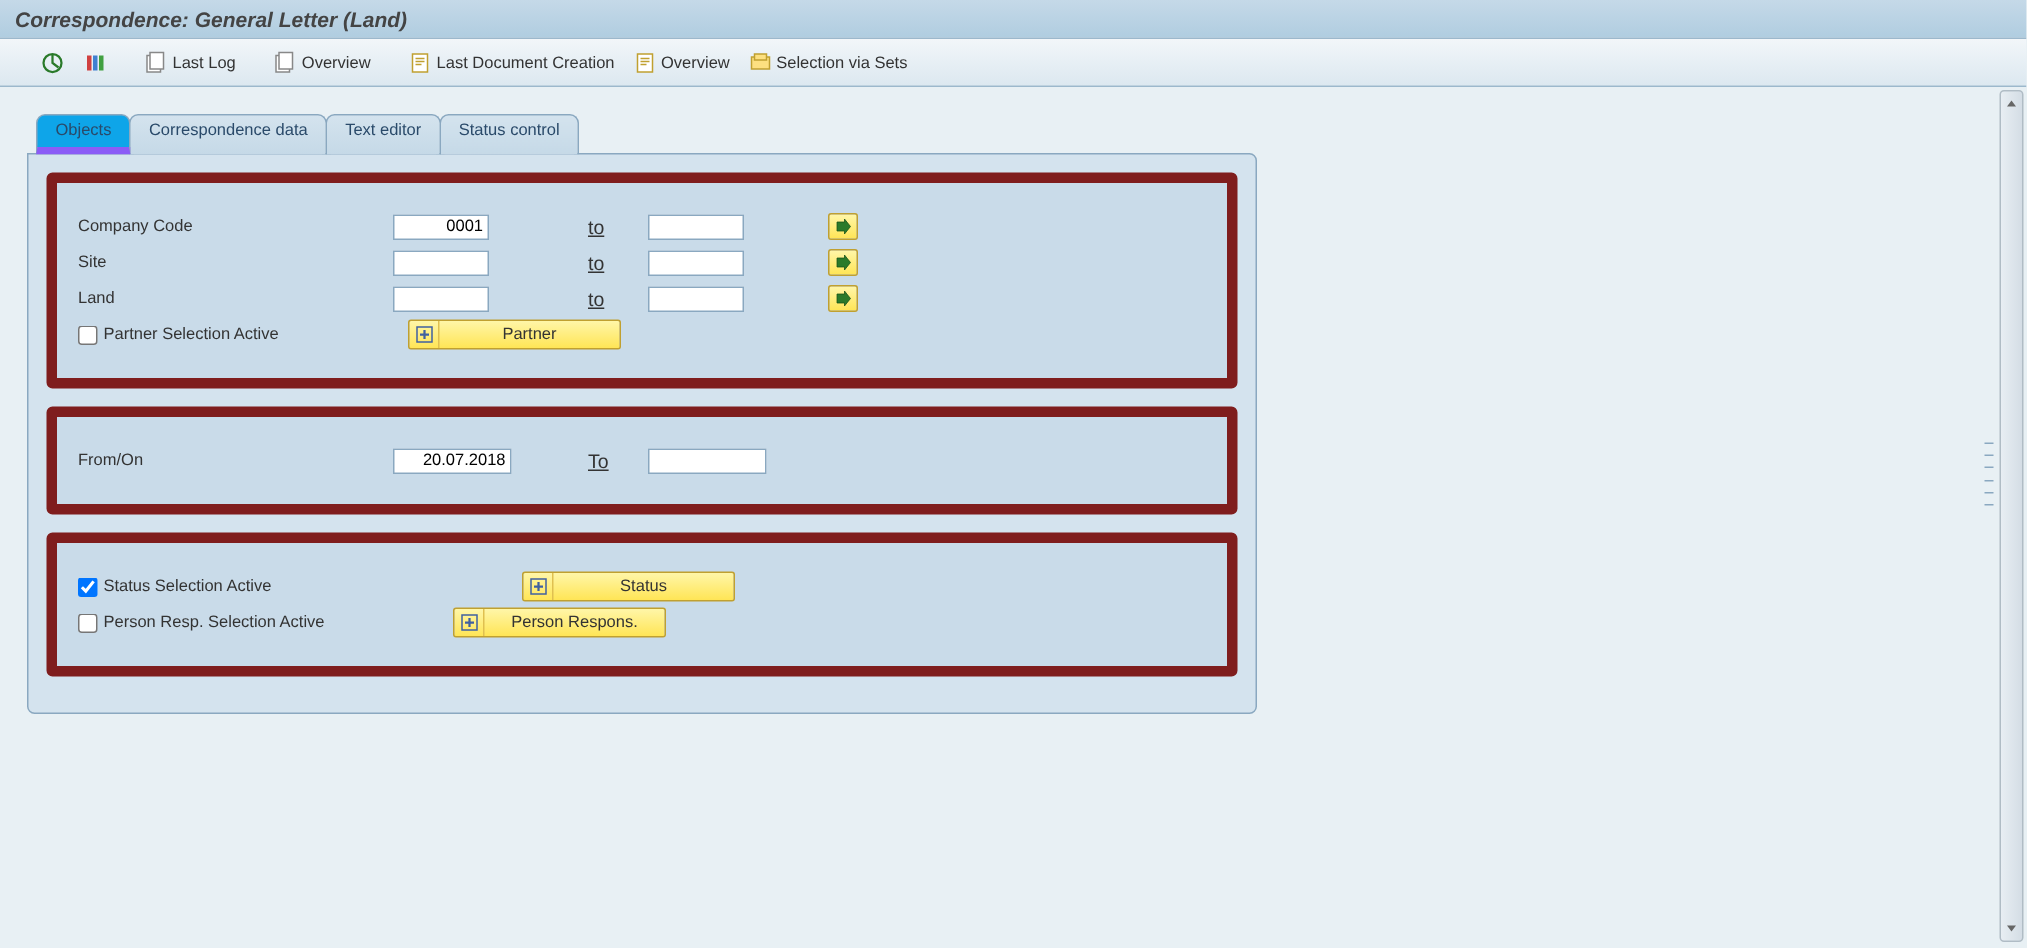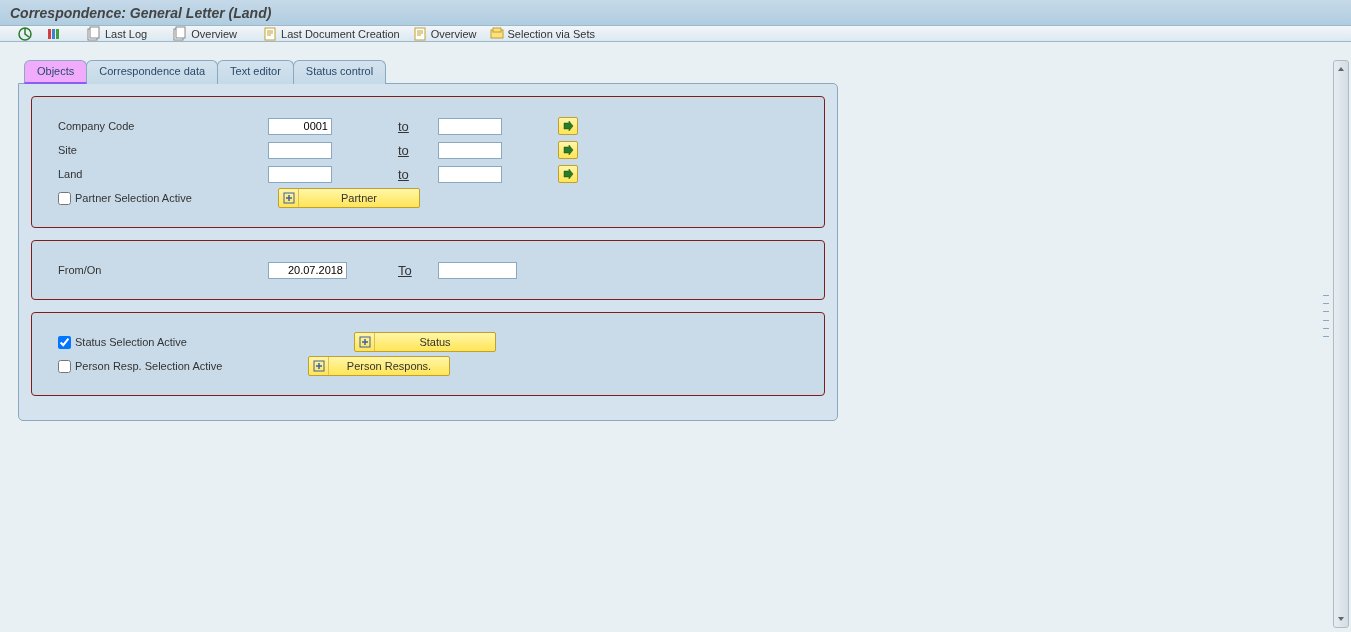--- a/index.html
+++ b/index.html
@@ -22,23 +22,23 @@
       align-items: flex-end;
     }
     .title-text {
       font-style: italic;
       font-weight: bold;
       font-size: 14px;
       color: #444;
     }
     .toolbar {
       background: linear-gradient(to bottom, #f2f6f9 0%, #dce8f0 100%);
-      height: 16px;
+      height: 32px;
       border-bottom: 1px solid #9cb8cc;
-      padding: 3px 14px;
+      padding: 3px 24px;
       display: flex;
       align-items: center;
       gap: 3px;
     }
     .tb-btn {
       display: inline-flex;
       align-items: center;
       gap: 3px;
       padding: 2px 5px 2px 2px;
       cursor: pointer;
@@ -70,40 +70,40 @@
       border: 1px solid #8aa8c0;
       border-bottom: none;
       border-radius: 6px 6px 0 0;
       padding: 4px 12px 5px 12px;
       font-size: 11px;
       color: #2a4a6a;
       cursor: pointer;
       margin-right: -1px;
     }
     .tab.active {
-      background: #f0abfc;
-      border-bottom: 2px solid #8b5cf6;
+      background: #0ea5e9;
+      border-bottom: 5px solid #8b5cf6;
       position: relative;
       z-index: 3;
       font-weight: normal;
     }
     .tab-body {
       width: 820px;
       background: #d4e3ee;
       border: 1px solid #8aa8c0;
       border-radius: 0 5px 5px 5px;
       position: relative;
       top: -1px;
       padding: 12px;
     }
     .group-box {
       background: #c9dbe9;
-      border: 1px solid #7f1d1d;
+      border: 7px solid #7f1d1d;
       border-radius: 4px;
-      padding: 18px 14px 16px 26px;
+      padding: 18px 14px 16px 14px;
       margin-bottom: 12px;
     }
     .row {
       display: flex;
       align-items: center;
       height: 22px;
       margin-bottom: 2px;
     }
     .lbl {
       width: 210px;

